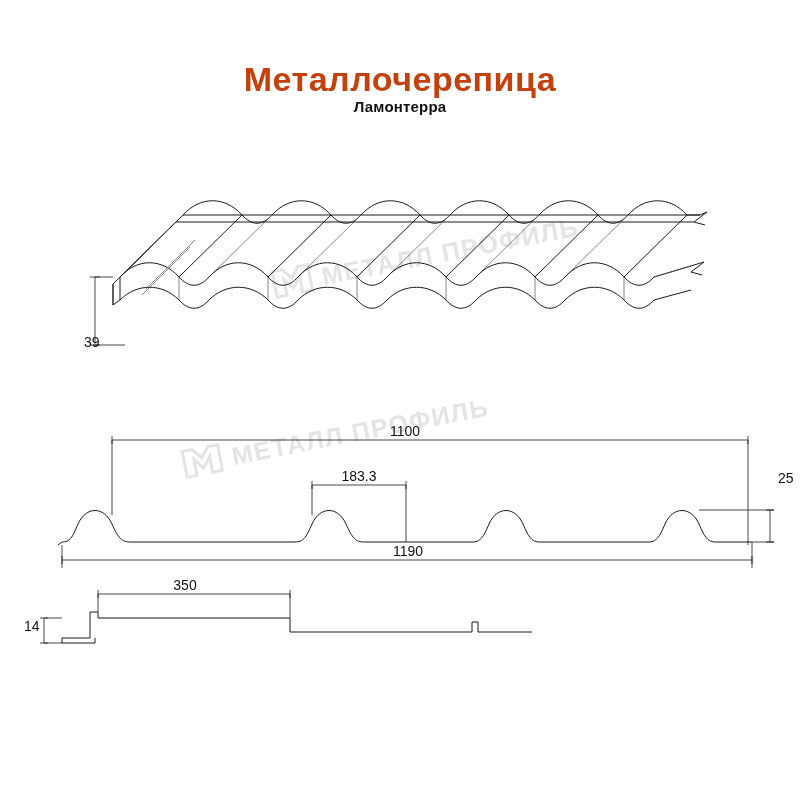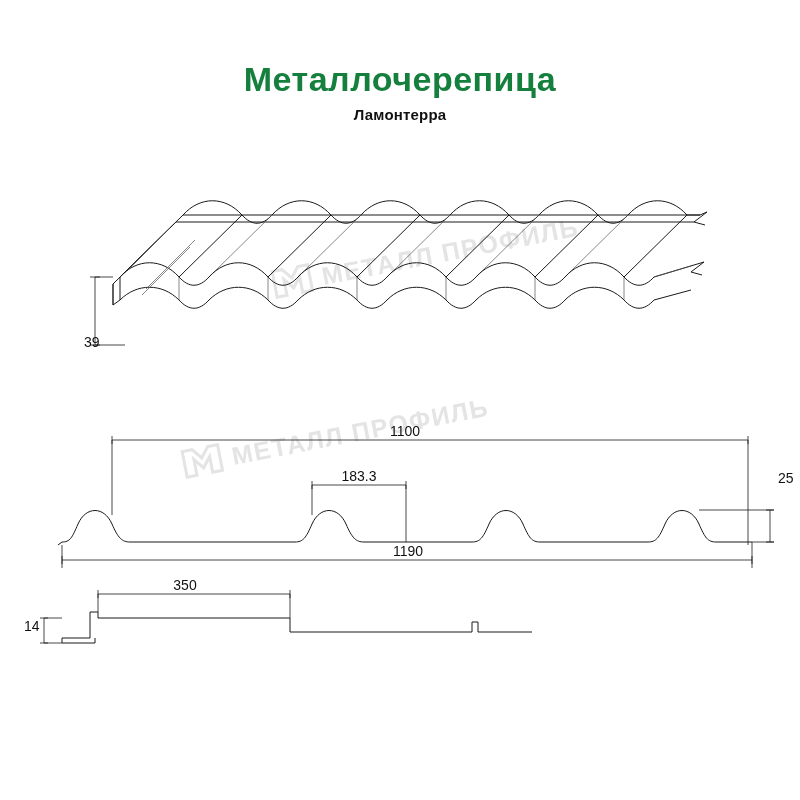--- a/index.html
+++ b/index.html
@@ -26,28 +26,27 @@
     left: 0;
     top: 62px;
     width: 800px;
     text-align: center;
     pointer-events: none;
   }
   .title-main {
     font-size: 34px;
     font-weight: bold;
     letter-spacing: 0.5px;
-    color: #15803d;
+    color: #c2410c;
     line-height: 1.05;
   }
   .title-sub {
     font-size: 15px;
     font-weight: bold;
     color: #111;
-    margin-top: 8px;
     letter-spacing: 0.2px;
   }
   .wm-text {
     font-family: "Liberation Sans", sans-serif;
     font-weight: bold;
     fill: #e4e4e4;
     font-size: 25px;
     letter-spacing: 1.5px;
   }
   .dim-text {

